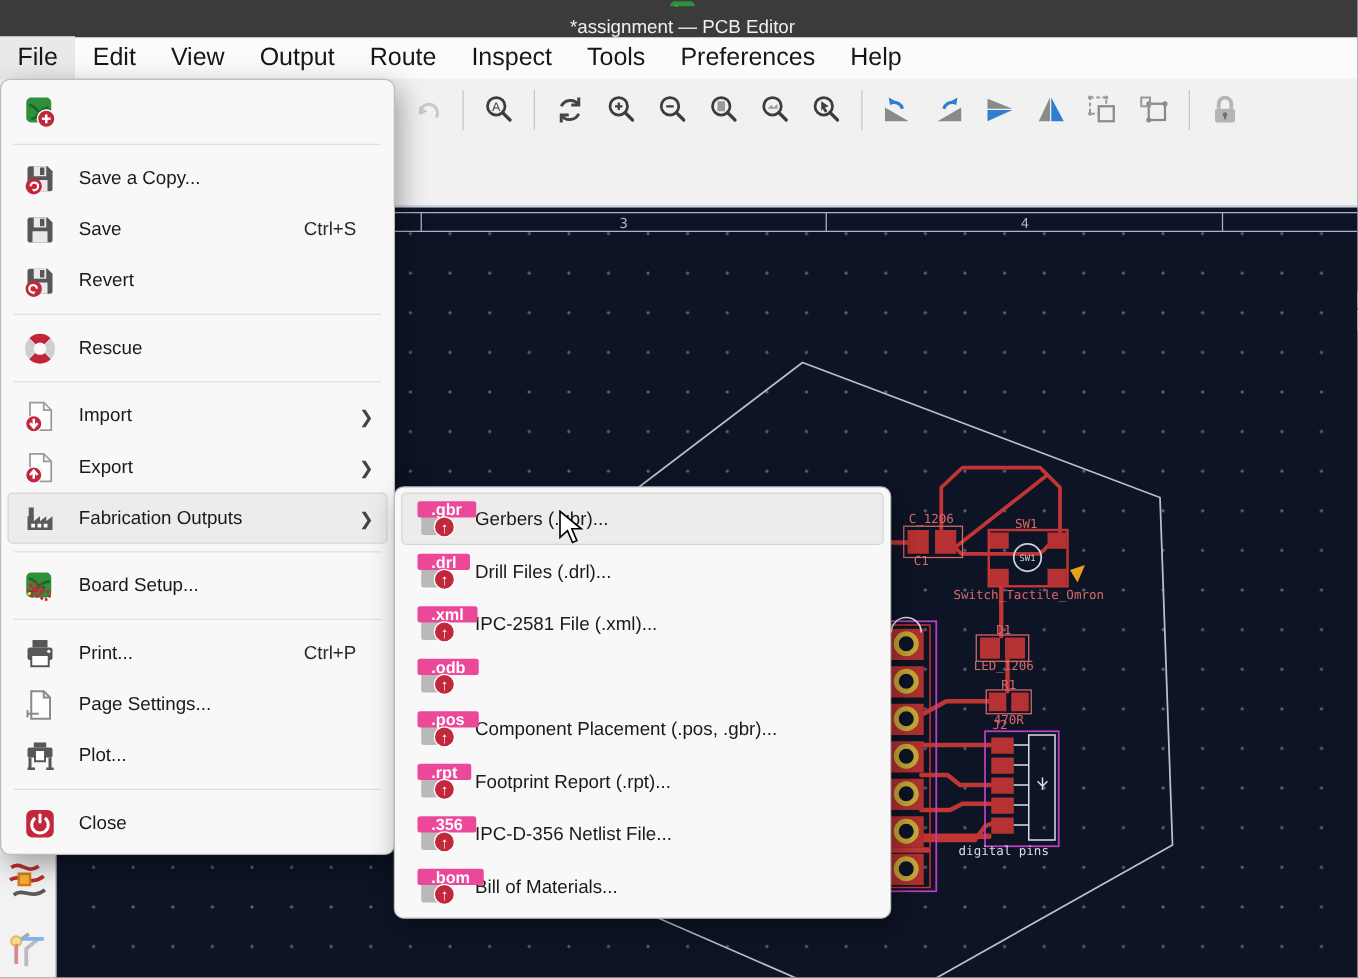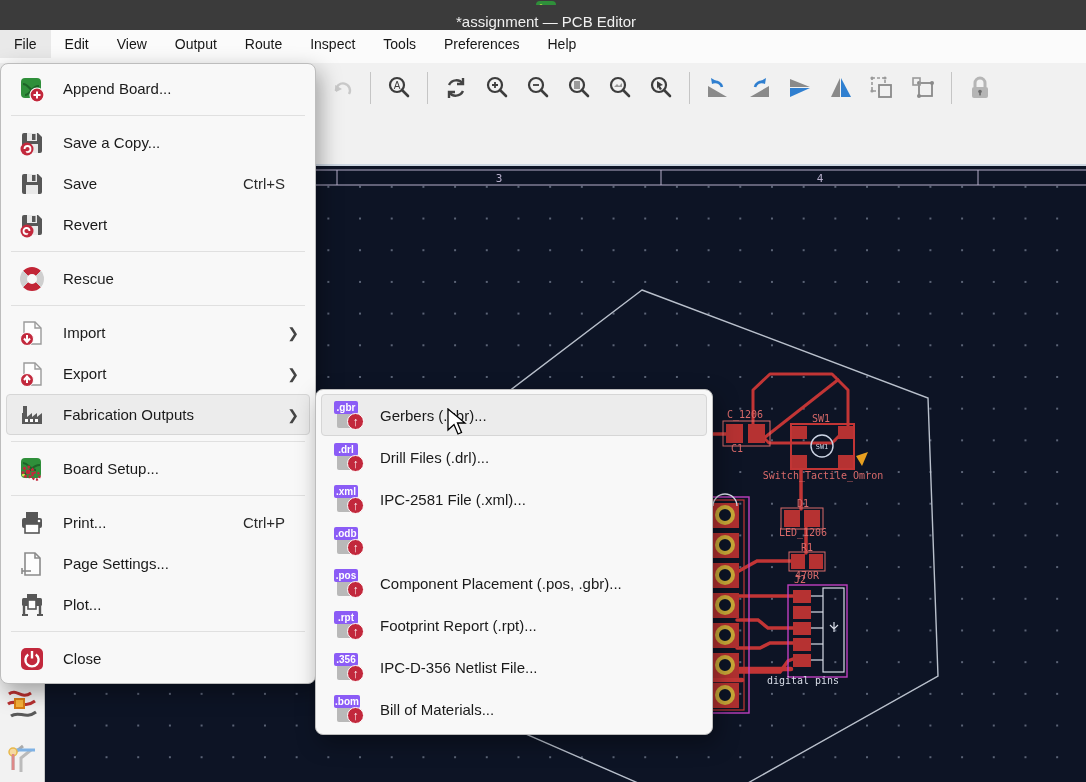--- a/index.html
+++ b/index.html
@@ -6,21 +6,21 @@
   html,body { width:1086px; height:782px; overflow:hidden; font-family:"Liberation Sans",sans-serif; }
   .app { position:relative; width:1086px; height:782px; background:#ececec; }
 
   
   .titlebar { position:absolute; left:0; top:0; width:1086px; height:30px; background:#3b3b3b;
               display:flex; align-items:center; gap:8px; padding-left:6px;flex-direction:column; }
   .titlebar .title { color:#f0f0f0; font-size:15px; }
 
   
   .menubar { position:absolute; left:0; top:30px; width:1086px; height:33px; background:#fbfbfb;
-             display:flex; align-items:flex-start; gap:0; font-size:14px; color:#161616; }
+             display:flex; align-items:center; gap:0; font-size:20px; color:#161616; }
   .menubar span { padding:6px 14px; cursor:default; }
   .menubar span:first-child { background:#e9e9e9; }
 
   
   .toolbar1 { position:absolute; left:0; top:63px; width:1086px; height:49px; background:#f1f1f1;
               display:flex; align-items:center; gap:9px; padding-left:326px; }
   .toolbar2 { position:absolute; left:0; top:112px; width:1086px; height:54px; background:#f1f1f1;
               border-bottom:2px solid #cdd7e2; display:flex; align-items:center; }
   .tsep { width:1px; height:32px; background:#c5c5c5; margin:0 3px; }
   .tbtn { width:32px; height:32px; display:flex; align-items:center; justify-content:center; border-radius:3px; }
@@ -52,22 +52,22 @@
   .mrow .mi { width:26px; height:26px; margin-right:18px; position:relative; flex:0 0 auto; }
   .mrow .lbl { flex:1; white-space:nowrap; }
   .mrow .sc { color:#2a2a2a; margin-right:14px; }
   .mrow .arr { color:#444; font-size:14px; }
   .msep { height:13px; display:flex; align-items:center; padding:0 8px; }
   .msep i { display:block; width:100%; height:1px; background:#e0e0e0; }
 
   
   .ftype { width:30px; height:30px; position:relative; margin-right:16px; flex:0 0 auto; }
   .ftype .sheet { position:absolute; left:3px; top:4px; width:20px; height:24px; background:#b9b9b9; border-radius:2px; }
-  .ftype .badge { position:absolute; left:0; top:1px; min-width:24px; height:13px; background:#8b5cf6; color:#fff;
-                  font-size:10px; font-weight:bold; line-height:13px; text-align:center; border-radius:2px; padding:0 1px; }
+  .ftype .badge { position:absolute; left:0; top:1px; min-width:24px; height:13px; background:#ec4899; color:#fff;
+                  font-size:13px; font-weight:bold; line-height:13px; text-align:center; border-radius:2px; padding:0 11px; }
   .ftype .up { position:absolute; right:0; bottom:0; width:17px; height:17px; background:#c2283c; color:#fff;
                border-radius:50%; font-size:12px; line-height:16px; text-align:center; border:1px solid #fff; }
 
   
   .buoy { width:24px; height:24px; border-radius:50%; position:absolute; left:1px; top:1px;
           background:conic-gradient(#c22536 0 45deg,#cfcfcf 45deg 135deg,#c22536 135deg 225deg,#cfcfcf 225deg 315deg,#c22536 315deg); }
   .buoy::after { content:""; position:absolute; left:7px; top:7px; width:10px; height:10px; border-radius:50%; background:#f8f8f8; }
 
   .cursor { position:absolute; z-index:30; }
 </style>
@@ -388,21 +388,20 @@
 
   <div class="popup filemenu">
     <div class="mrow">
       <span class="mi">
         <svg width="26" height="26">
             <rect x="2" y="2" width="20" height="20" rx="4" fill="#2f8f3a"></rect>
             <path d="M4 8 C10 8 10 15 16 15 M6 19 C12 19 12 10 20 10" stroke="#1d6427" stroke-width="2" fill="none"></path>
             <circle cx="18" cy="19" r="7" fill="#c2283c" stroke="#fff" stroke-width="1.2"></circle>
             <path d="M18 15.5 v7 M14.5 19 h7" stroke="#fff" stroke-width="2"></path>
           </svg></span>
-      <span class="lbl">Append Board...</span>
     </div>
     <div class="msep">
         <i></i>
       </div>
     <div class="mrow">
       <span class="mi">
         <svg width="26" height="26">
             <path d="M3 5 a2 2 0 0 1 2-2 h14 l4 4 v14 a2 2 0 0 1 -2 2 h-16 a2 2 0 0 1 -2-2 z" fill="#575757"></path>
             <rect x="8" y="3" width="10" height="8" fill="#e9e9e9"></rect>
             <rect x="13" y="4" width="3.5" height="6" fill="#575757"></rect>

